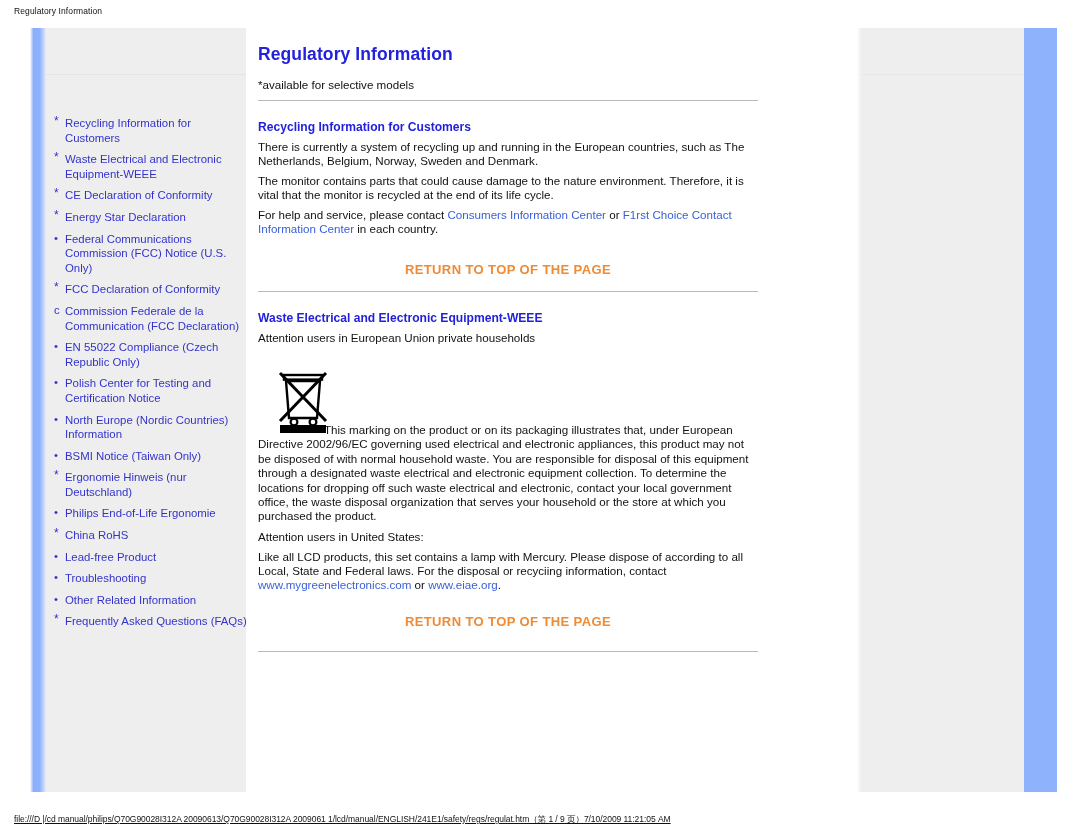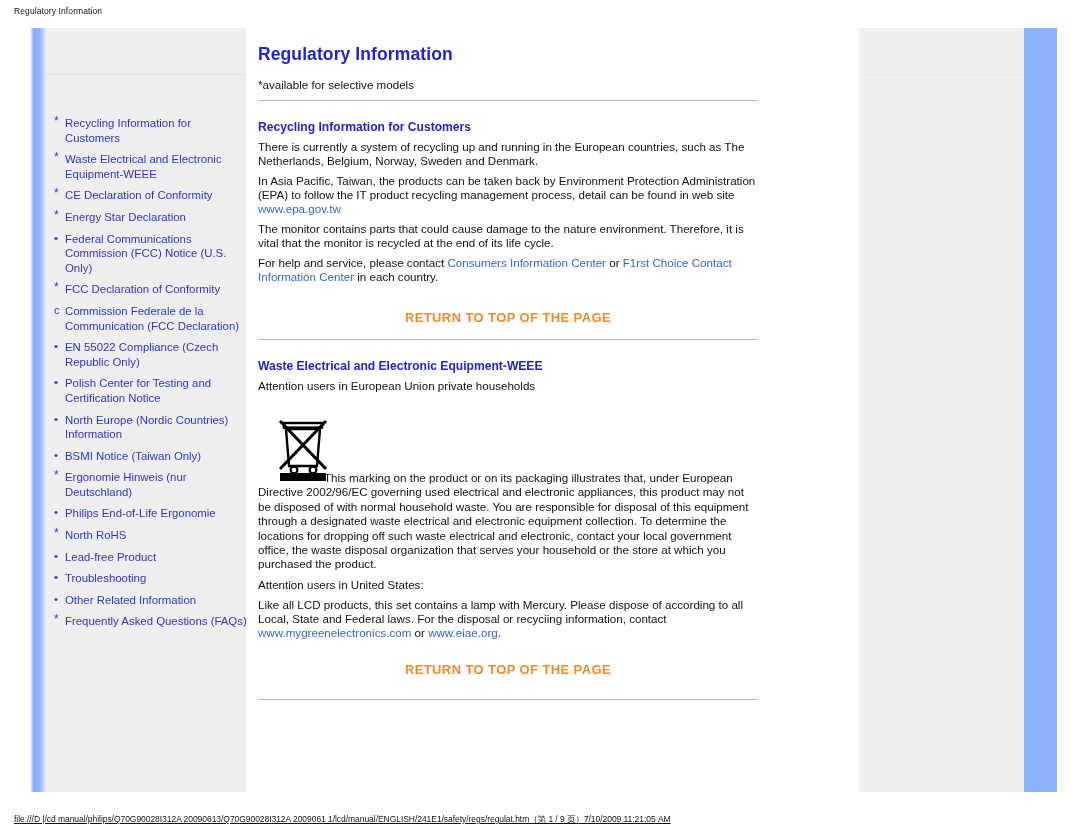--- a/index.html
+++ b/index.html
@@ -270,21 +270,21 @@
         <li class="nav-item">
           <span class="bullet ast">*</span>
           <span class="label">Ergonomie Hinweis (nur Deutschland)</span>
         </li>
         <li class="nav-item">
           <span class="bullet char">•</span>
           <span class="label">Philips End-of-Life Ergonomie</span>
         </li>
         <li class="nav-item">
           <span class="bullet ast">*</span>
-          <span class="label">North RoHS</span>
+          <span class="label">China RoHS</span>
         </li>
         <li class="nav-item">
           <span class="bullet char">•</span>
           <span class="label">Lead-free Product</span>
         </li>
         <li class="nav-item">
           <span class="bullet char">•</span>
           <span class="label">Troubleshooting</span>
         </li>
         <li class="nav-item">
@@ -303,21 +303,20 @@
     <h1 class="doc-title">Regulatory Information</h1>
 
     <div class="note">*available for selective models</div>
 
     <hr class="rule">
 
     <h2 class="section">Recycling Information for Customers</h2>
 
     <p class="body">There is currently a system of recycling up and running in the European countries, such as The Netherlands, Belgium, Norway, Sweden and Denmark.</p>
 
-    <p class="body"><span>In Asia Pacific, Taiwan, the products can be taken back by Environment Protection Administration (EPA) to follow the IT product recycling management process, detail can be found in web site </span><a class="link" href="#">www.epa.gov.tw</a></p>
 
     <p class="body">The monitor contains parts that could cause damage to the nature environment. Therefore, it is vital that the monitor is recycled at the end of its life cycle.</p>
 
     <p class="body"><span>For help and service, please contact </span><a class="link" href="#">Consumers Information Center</a><span> or </span><a class="link" href="#">F1rst Choice Contact Information Center</a><span> in each country.</span></p>
 
     <div class="rtt-wrap">
       <a class="rtt" href="#">RETURN TO TOP OF THE PAGE</a>
     </div>
 
     <hr class="rule" style="margin-top:13px;">

